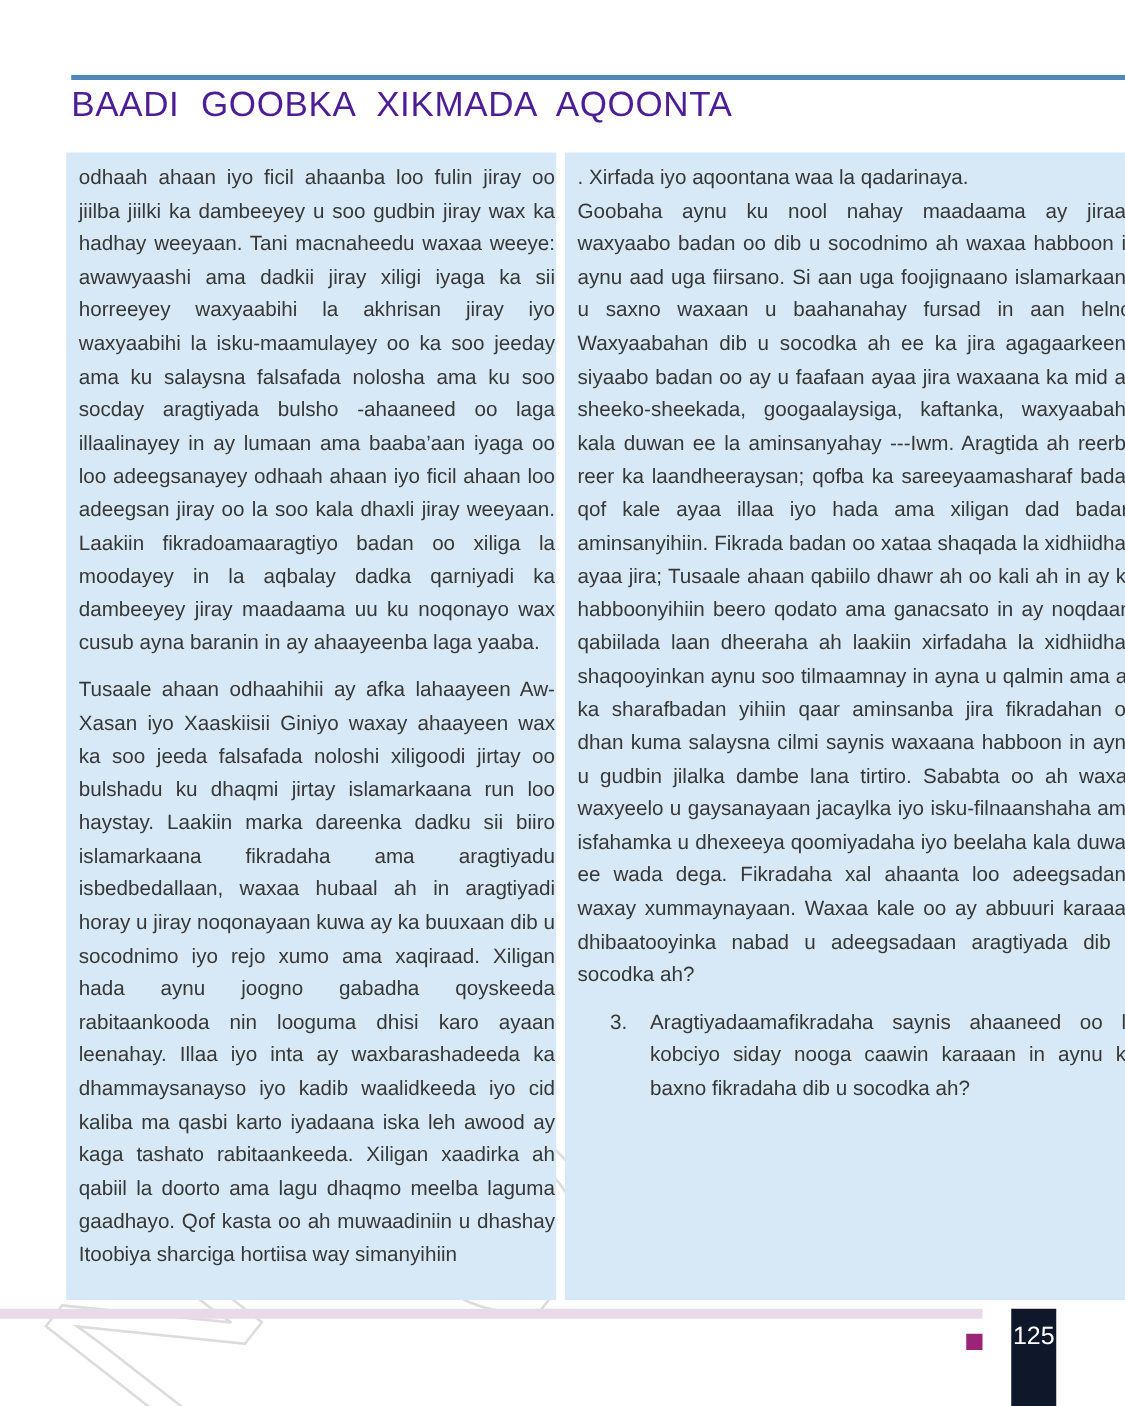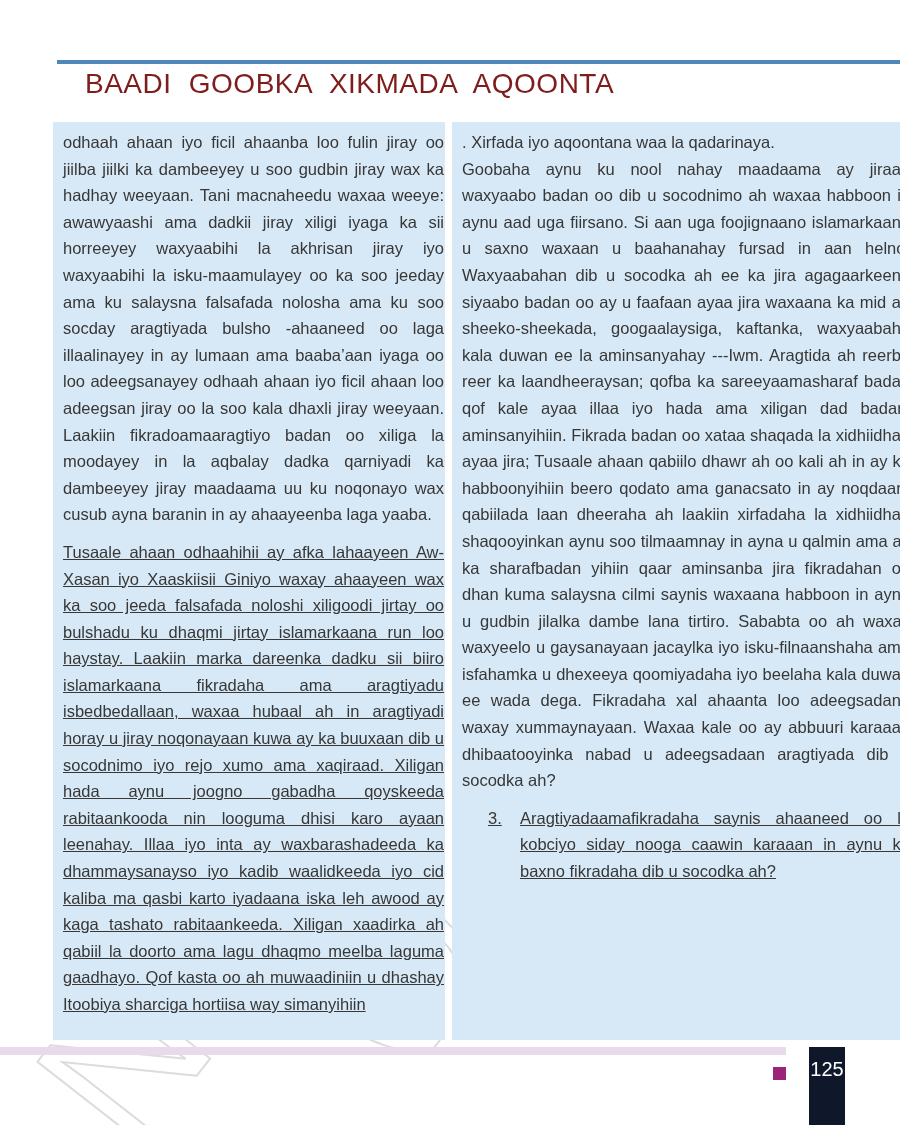--- a/index.html
+++ b/index.html
@@ -2,32 +2,32 @@
 <html><head>
 <meta charset="utf-8">
 <style>
   html,body { margin:0; padding:0; background:#ffffff; }
   .page {
     position:relative; width:900px; height:1125px; background:#ffffff;
     overflow:hidden; font-family:"Liberation Sans","DejaVu Sans",sans-serif;
   }
   .top-rule { position:absolute; left:57px; right:0; top:60px; height:4px; background:#4e87b8; }
   .page-title {
-    position:absolute; left:57px; top:68px; font-size:28px; color:#7f1d1d;
-    letter-spacing:0.5px; word-spacing:9px; white-space:nowrap;margin-left:28px;
+    position:absolute; left:57px; top:68px; font-size:28px; color:#4c1d95;
+    letter-spacing:0.5px; word-spacing:9px; white-space:nowrap;
   }
   .col {
     position:absolute; top:122px; background:#d7e9f6; color:#373737;
     font-size:16.5px; line-height:26.6px; text-align:justify;
     box-sizing:border-box; min-height:918px;
   }
   .col-left  { left:53px;  width:392px; padding:7px 1px 8px 10px; }
   .col-right { left:452px; width:482px; padding:7px 24px 8px 10px; }
   .para { margin:0; }
-  .para + .para, .list-item { margin-top:11px;text-decoration:underline; }
+  .para + .para, .list-item { margin-top:11px; }
   .lead-line { text-align:left; margin:0; }
   .list-item { display:flex; }
   .list-num  { flex:none; width:32px; margin-left:26px; text-align:left; }
   .list-text { flex:1; text-align:justify; }
 
   
   .wm {
     position:absolute; color:transparent; -webkit-text-stroke:2px #dcdcdc;
     text-stroke:2px #dcdcdc; white-space:nowrap; pointer-events:none; z-index:0;
   }

